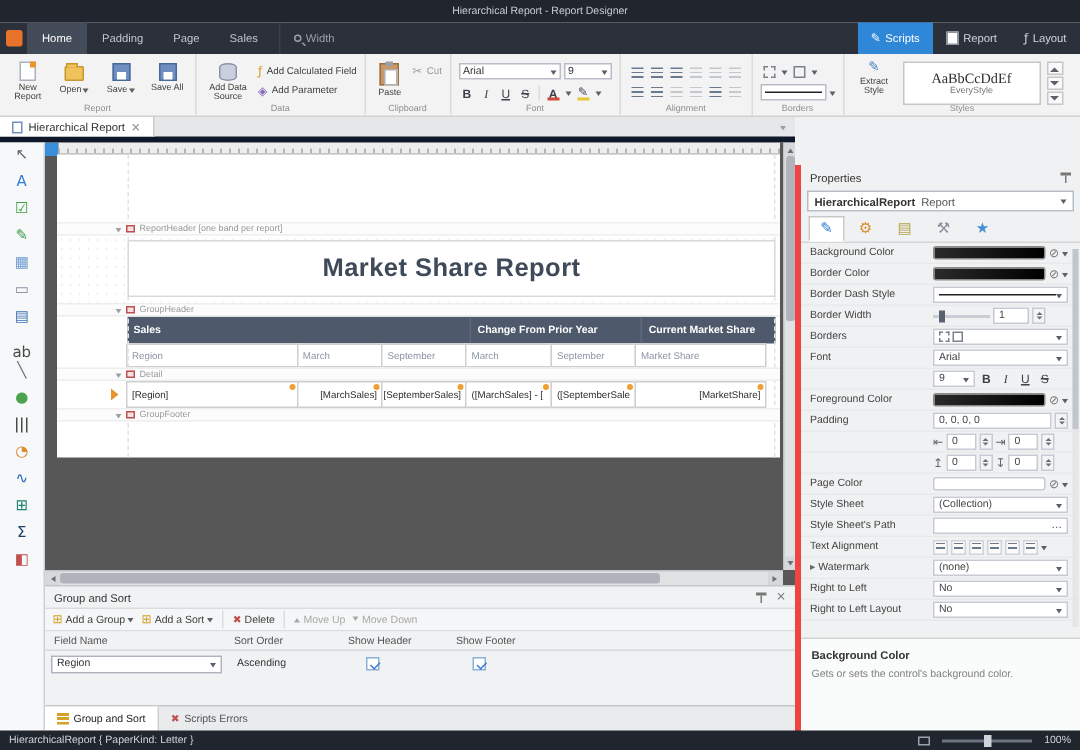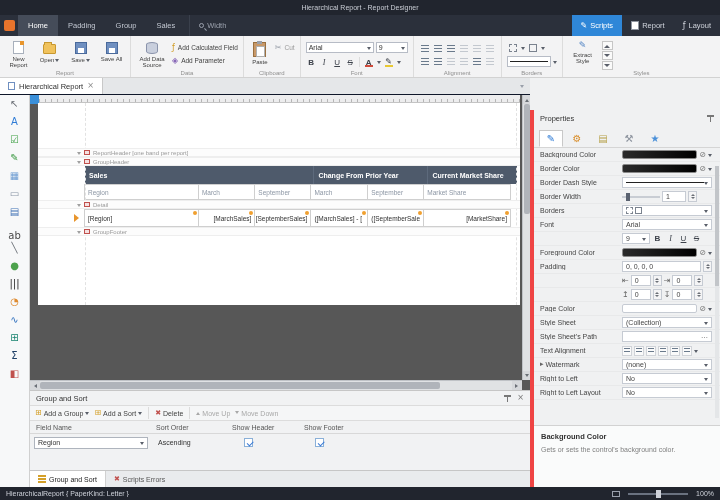--- a/index.html
+++ b/index.html
@@ -70,21 +70,21 @@
   .line-sel .ln { flex:1; border-top:1px solid #222; }
   .gallery { width:92px; height:29px; background:#fff; border:1px solid #c6c6c6; display:flex; flex-direction:column; align-items:center; justify-content:center; margin-top:2px; }
   .g-preview { font-family:"Liberation Serif","DejaVu Serif",serif; font-size:9.5px; color:#2c2c2c; }
   .g-name { font-size:6px; color:#777; }
   .g-scroll { display:flex; flex-direction:column; gap:1px; margin-top:2px; }
   .g-scroll .sb { width:11px; height:9px; border:1px solid #c6c6c6; background:#fafafa; display:flex; align-items:center; justify-content:center; }
   .tri-up { width:0;height:0;border:3px solid transparent;border-bottom:3.5px solid #5a5f6a; margin-bottom:2px;}
   .tri-dn { width:0;height:0;border:3px solid transparent;border-top:3.5px solid #5a5f6a; margin-top:2px;}
 
   
-  #doctabs { left:0; top:78px; width:530px; height:17px; background:#e5e7e9; border-bottom:1px solid #0f172a; display:flex; align-items:stretch; }
+  #doctabs { left:0; top:78px; width:530px; height:17px; background:#e5e7e9; border-bottom:4px solid #0f172a; display:flex; align-items:stretch; }
   .dtab { display:flex; align-items:center; gap:4px; padding:0 8px; background:#fff; border-right:1px solid #c8c8c8; font-size:7.5px; color:#2f2f2f; }
   .dtab .pg { width:7px; height:8px; background:#fff; border:1px solid #6f8fc0; }
   .dtab .x { color:#8a8a8a; font-size:8px; }
   .dt-menu { margin-left:auto; display:flex; align-items:center; padding:0 6px; }
 
   
   #toolbox { left:0; top:95px; width:30px; height:392px; background:#f7f8f9; border-right:1px solid #d0d0d0; }
   .tb-item { height:18px; display:flex; align-items:center; justify-content:center; }
   .tb-item span { font-size:10px; }
 
@@ -203,21 +203,21 @@
     <div class="appbtn">
         <span class="sq"></span>
       </div>
     <div class="rtab active">
         <span>Home</span>
       </div>
     <div class="rtab">
         <span>Padding</span>
       </div>
     <div class="rtab">
-        <span>Group</span>
+        <span>Page</span>
       </div>
     <div class="rtab">
         <span>Sales</span>
       </div>
     <div class="search-box">
       <span class="mag"></span>
       <span>Width</span>
     </div>
     <div class="mode-area">
       <div class="mode-btn active">
@@ -390,20 +390,24 @@
         </div>
       </div>
       <div class="rgroup-label">Borders</div>
     </div>
 
     <div class="rgroup" style="border-right:none; flex:1">
       <div class="big-btn" style="width:30px">
         <span class="gly" style="color:#4a7fc1;font-size:9px">✎</span>
         <span>Extract Style</span>
       </div>
+      <div class="gallery">
+        <div class="g-preview">AaBbCcDdEf</div>
+        <div class="g-name">EveryStyle</div>
+      </div>
       <div class="g-scroll">
         <span class="sb">
             <span class="tri-up"></span>
           </span>
         <span class="sb">
             <span class="tri-dn"></span>
           </span>
         <span class="sb">
             <span class="tri-dn"></span>
           </span>
@@ -498,20 +502,25 @@
       <div class="guides"></div>
 
       <div class="pg-top"></div>
 
       <div class="band-strip">
         <span class="bs-arrow"></span>
         <span class="bs-icon"></span>
         <span>ReportHeader [one band per report]</span>
       </div>
 
+      <div class="pg-title">
+        <div class="title-cell">
+          <span>Market Share Report</span>
+        </div>
+      </div>
 
       <div class="band-strip">
         <span class="bs-arrow"></span>
         <span class="bs-icon"></span>
         <span>GroupHeader</span>
       </div>
 
       <div class="trow th-row">
         <div class="th-cell" style="width:53.1%">Sales</div>
         <div class="th-cell" style="width:26.4%">Change From Prior Year</div>
@@ -650,20 +659,25 @@
       <span class="gly" style="color:#c0504d;font-size:7px">✖</span>
       <span>Scripts Errors</span>
     </div>
   </div>
 
   <div id="props" class="abs">
     <div class="p-head">
       <span>Properties</span>
       <span class="pin"></span>
     </div>
+    <div class="p-obj">
+      <span class="nm">HierarchicalReport</span>
+      <span class="tp">Report</span>
+      <span class="dda"></span>
+    </div>
     <div class="p-tabs">
       <span class="ptab active">
           <span class="gly" style="color:#2f7cd6">✎</span>
         </span>
       <span class="ptab">
           <span class="gly" style="color:#d98e2b">⚙</span>
         </span>
       <span class="ptab">
           <span class="gly" style="color:#b7a14a">▤</span>
         </span>

